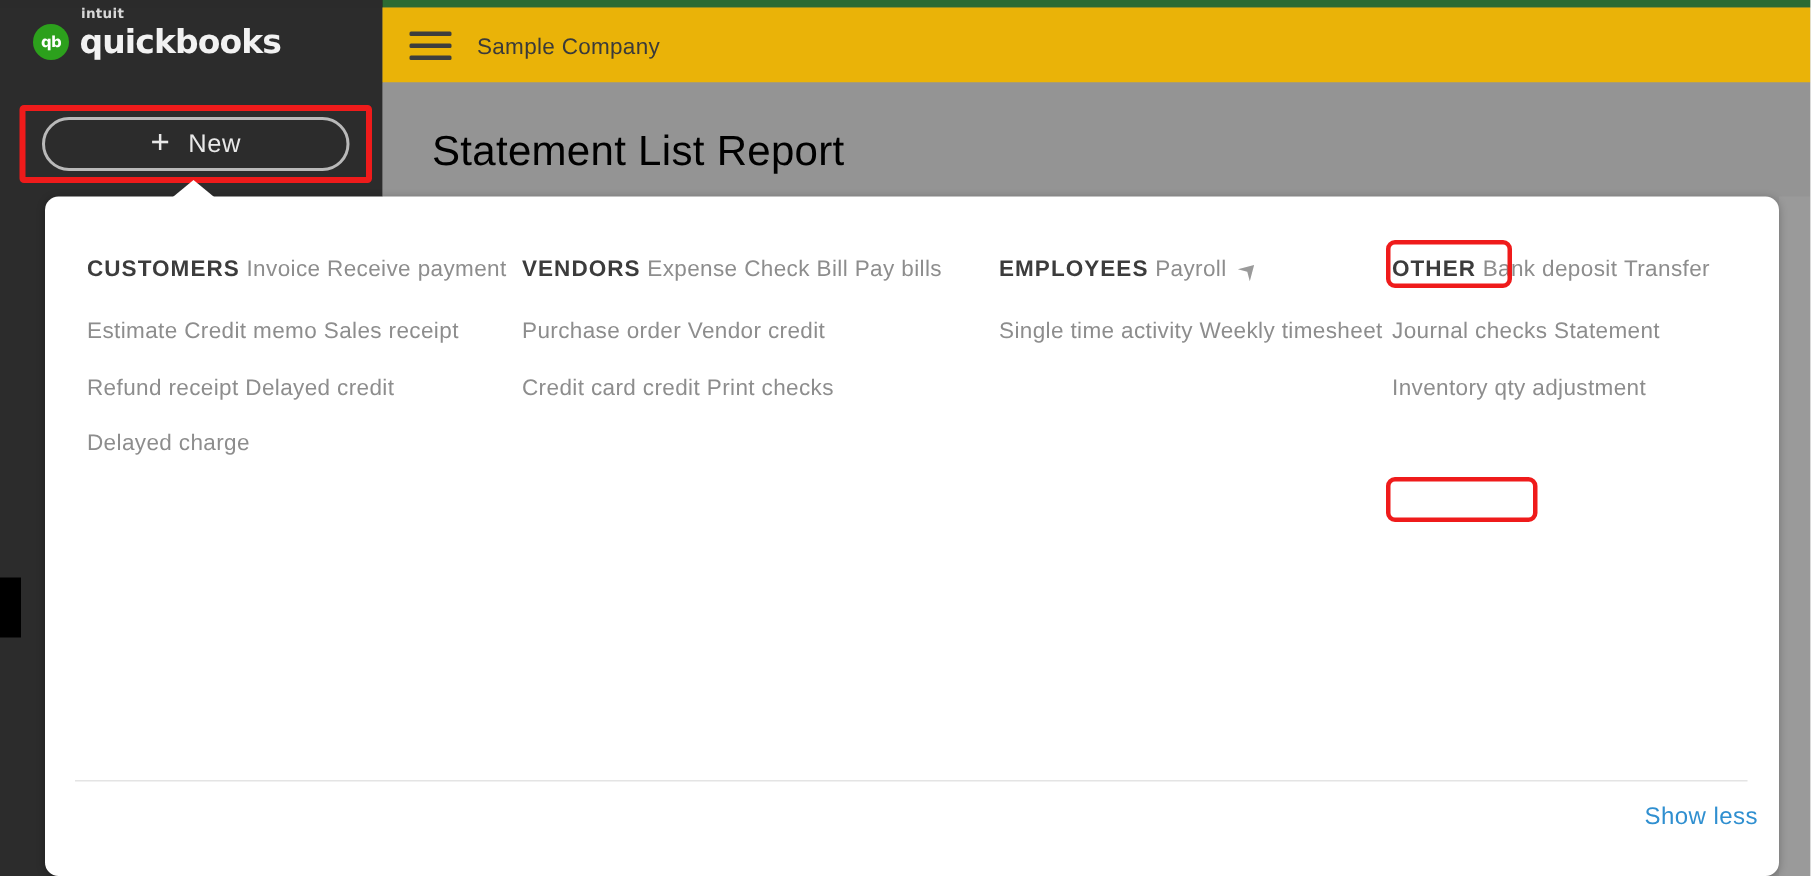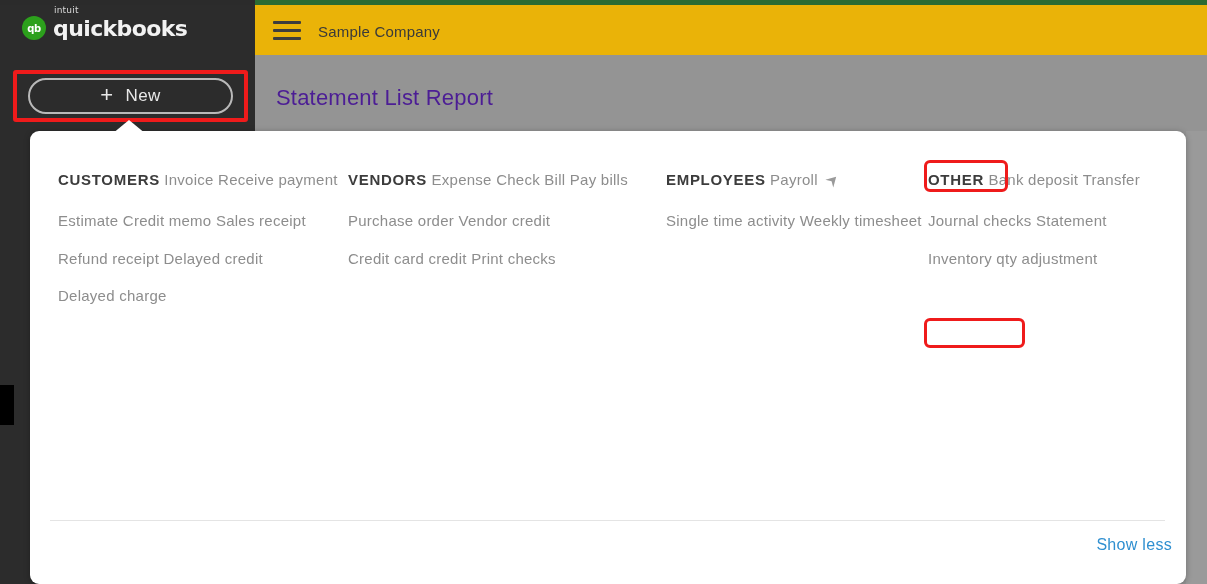--- a/index.html
+++ b/index.html
@@ -76,21 +76,21 @@
   }
   .logo-words {
     margin-left: 7px;
     position: relative;
   }
   .logo-intuit {
     position: absolute;
     left: 1px; top: -11px;
     font-size: 9px;
     color: #d8d8d8;
-    font-weight: normal;
+    font-weight: bold;
     letter-spacing: 0.2px;
     font-family: "DejaVu Sans", sans-serif;
   }
   .logo-qb {
     font-size: 22px;
     color: #f2f2f2;
     font-weight: bold;
     letter-spacing: -0.6px;
     font-family: "DejaVu Sans", sans-serif;
   }
@@ -158,23 +158,23 @@
     letter-spacing: 0.2px;
   }
   .subheader {
     position: absolute;
     left: 255px; top: 55px;
     width: 952px; height: 76px;
     background: #949494;
   }
   .page-title {
     position: absolute;
-    left: 21px; top: 30px;
-    font-size: 22px;
-    color: #4c1d95;
+    left: 33px; top: 30px;
+    font-size: 28px;
+    color: #000000;
     letter-spacing: 0.2px;
   }
 
   
   .panel-caret {
     position: absolute;
     left: 112px; top: 120px;
     width: 0; height: 0;
     border-left: 17px solid transparent;
     border-right: 17px solid transparent;

